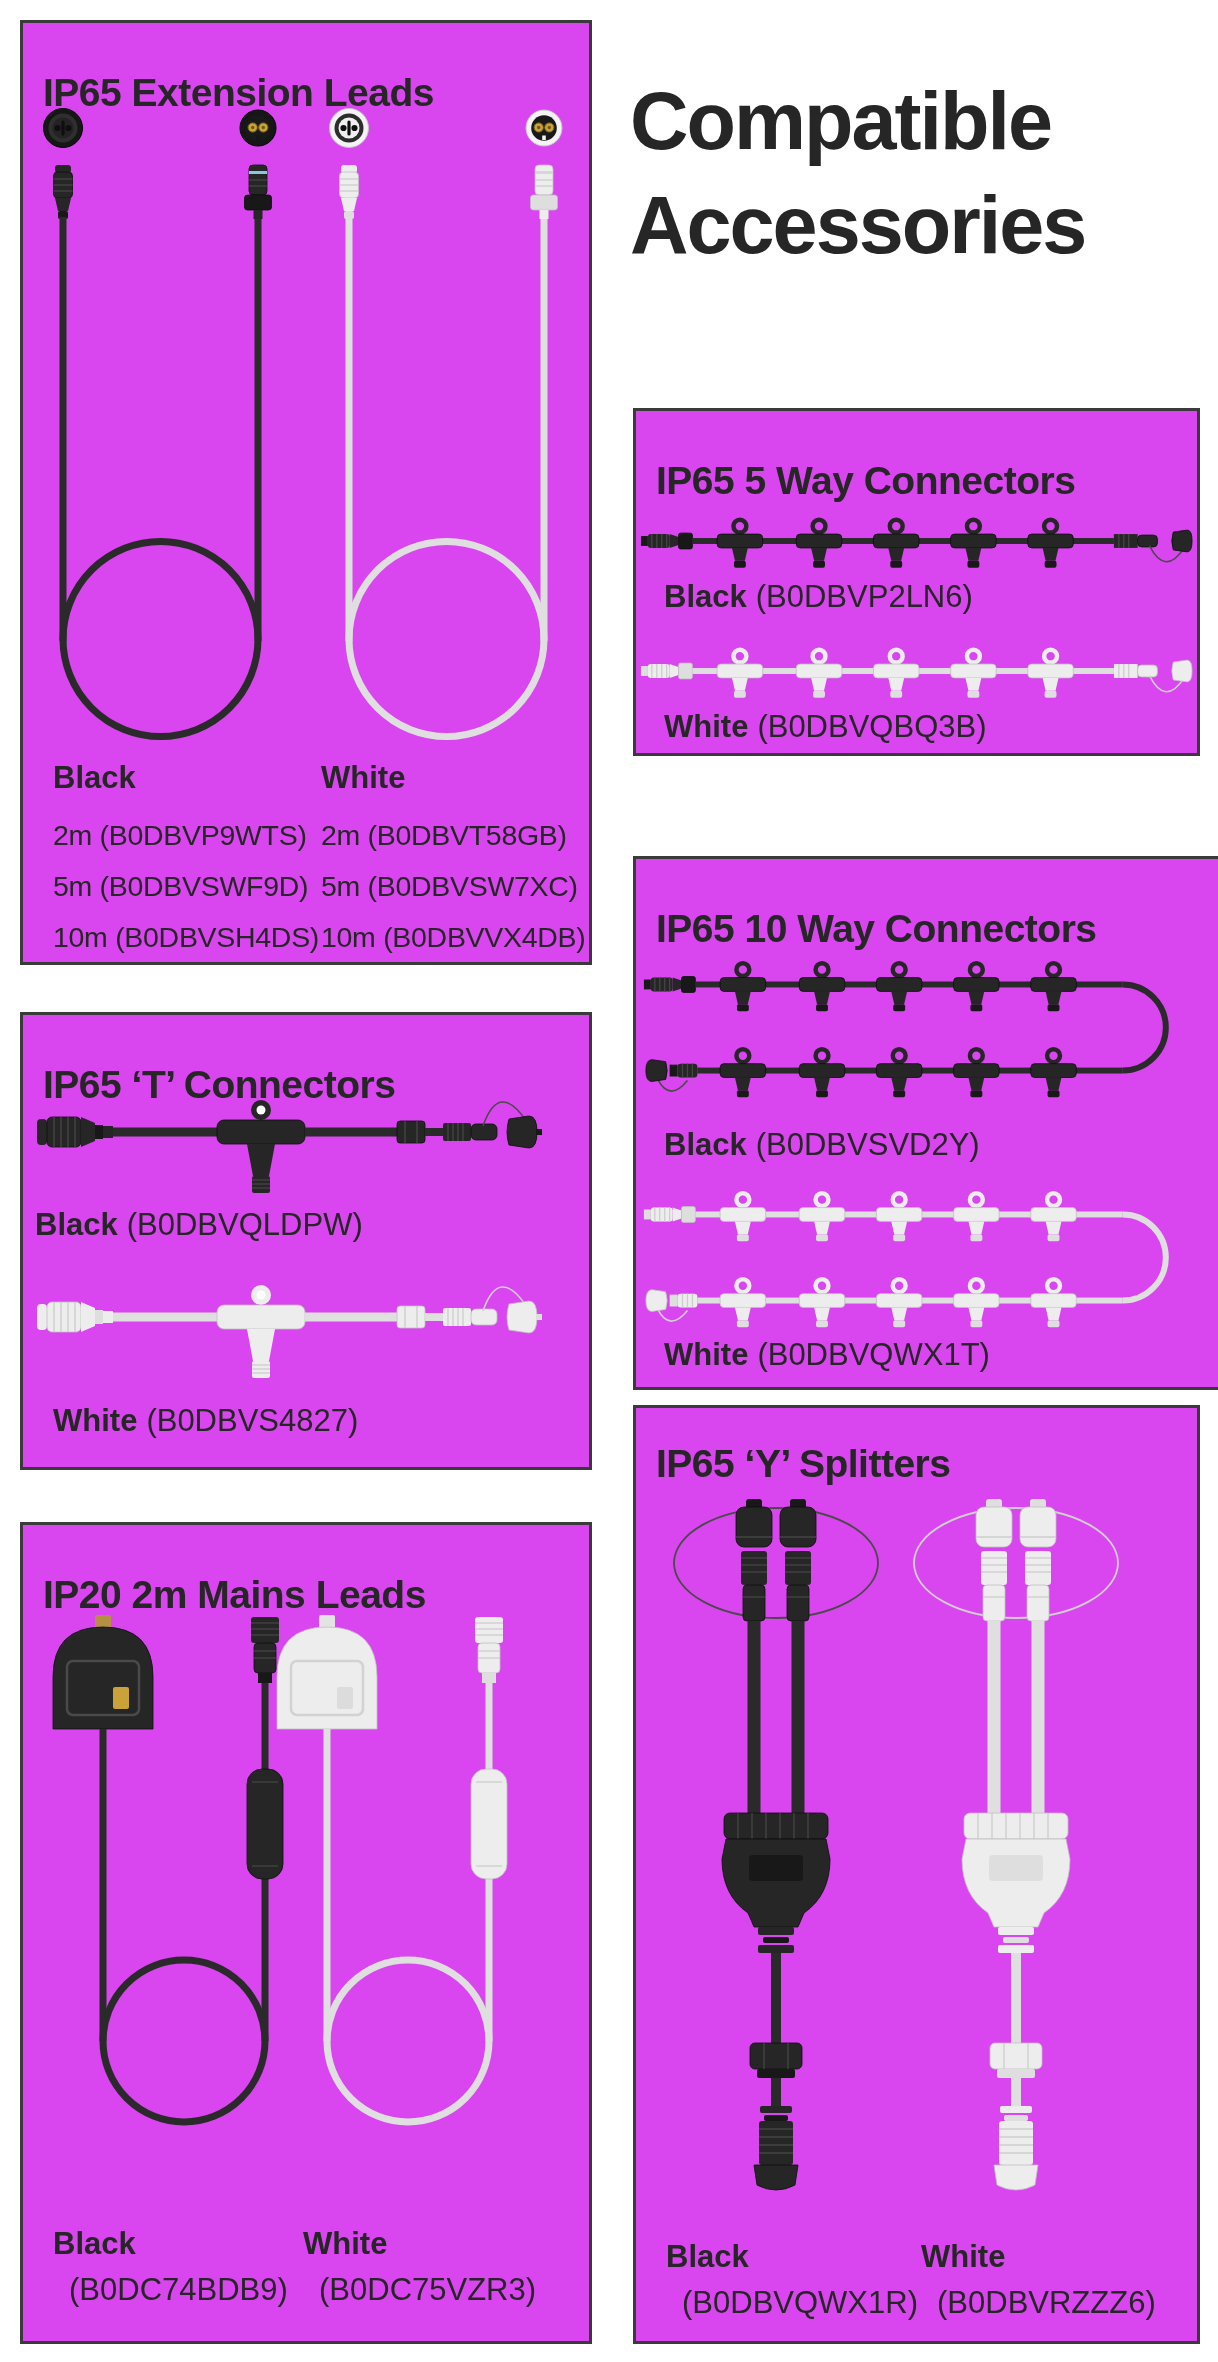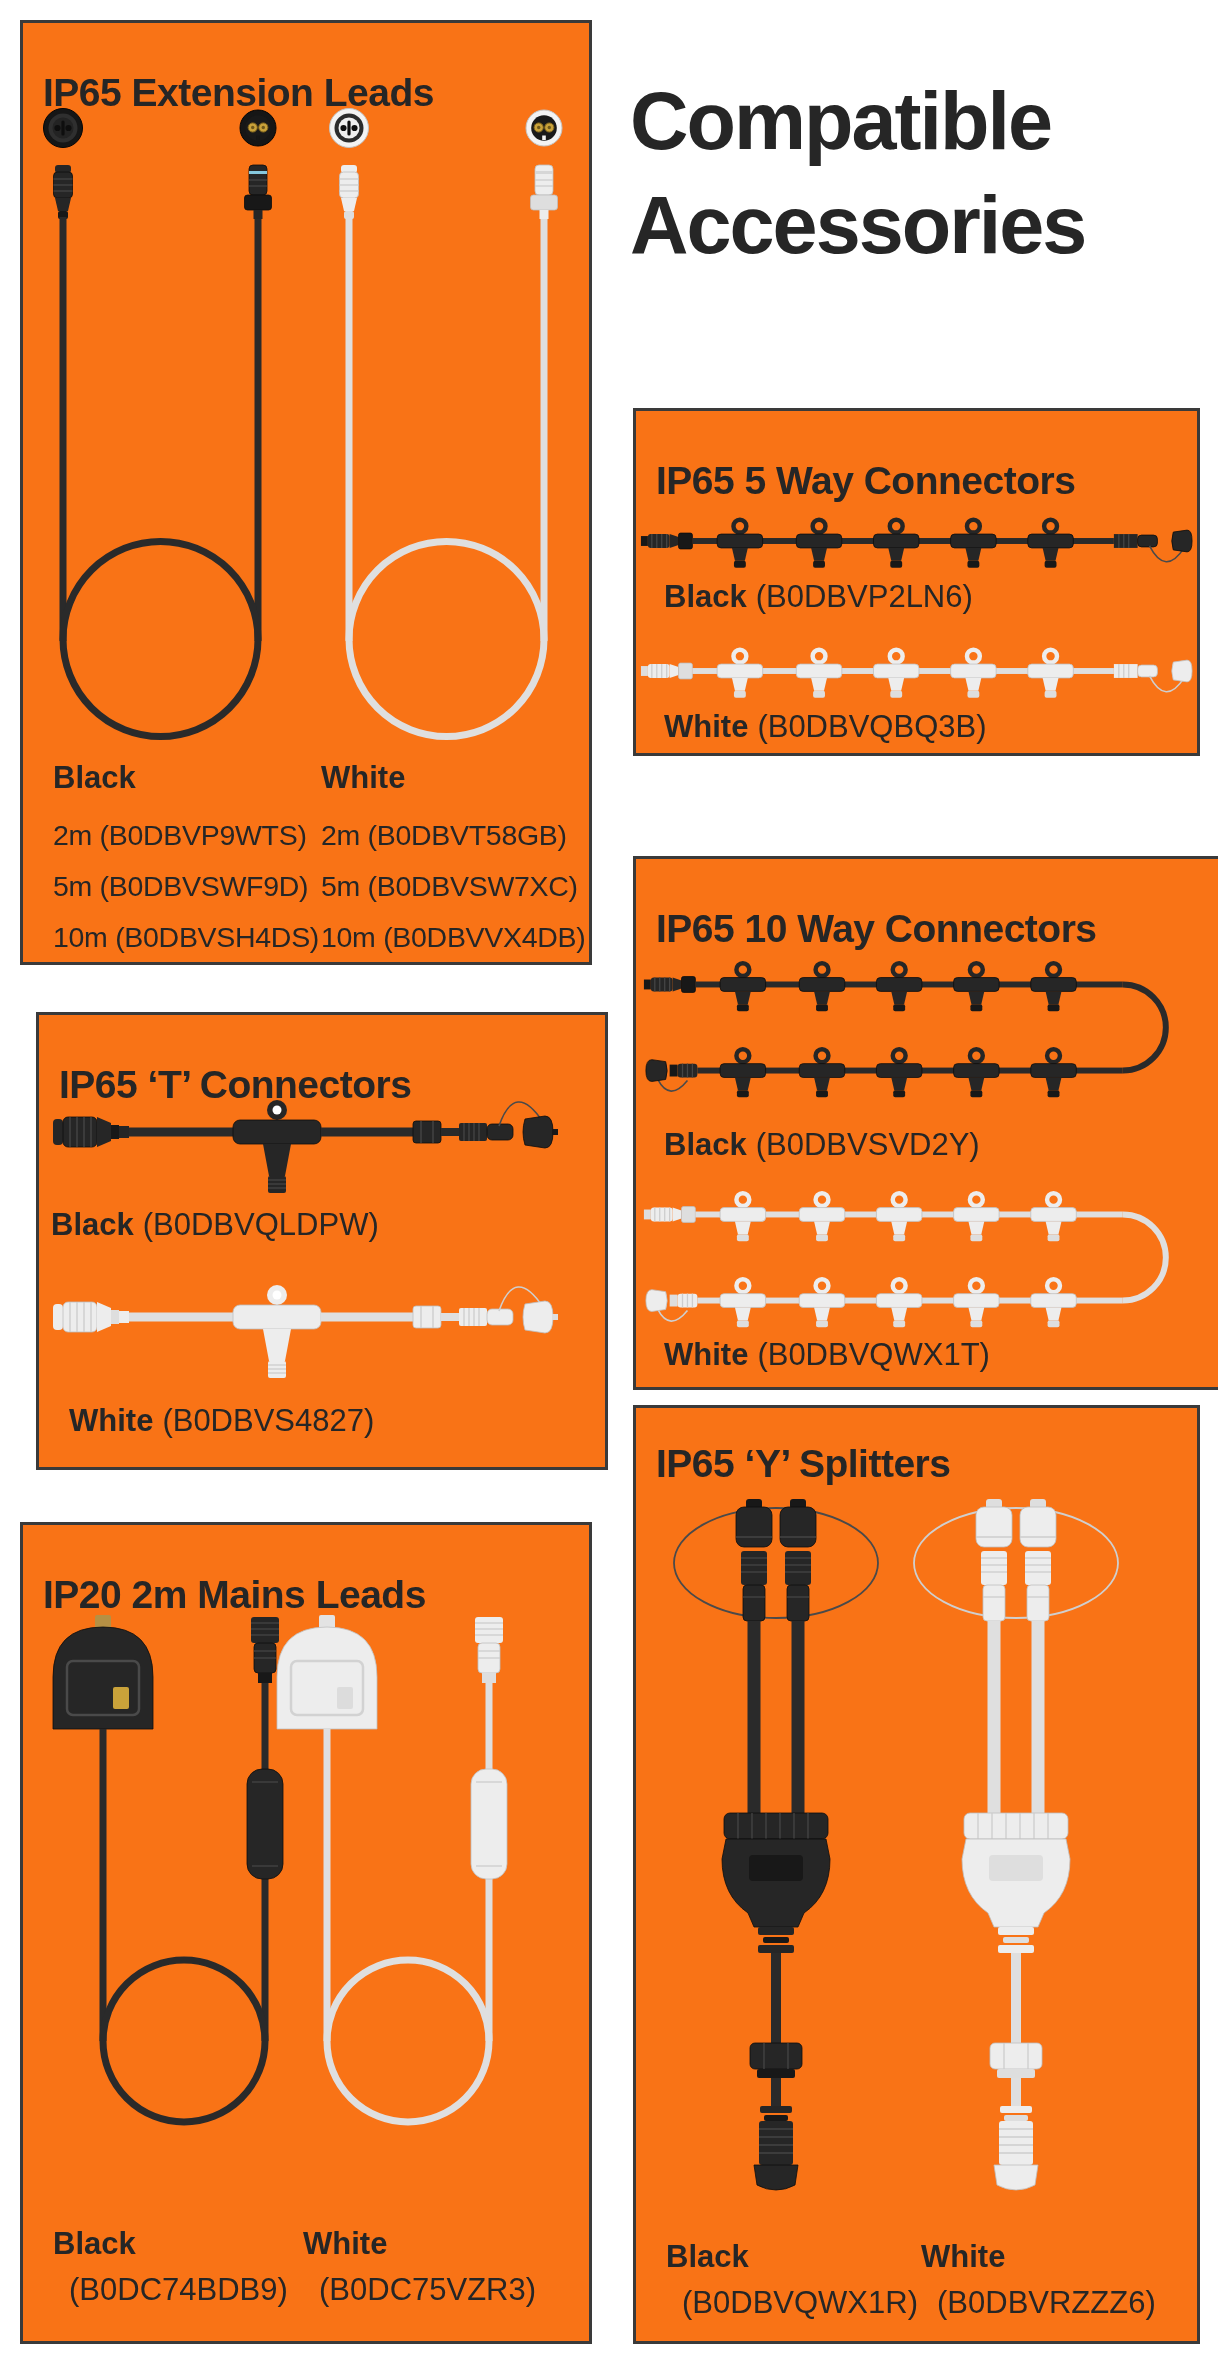--- a/index.html
+++ b/index.html
@@ -1,18 +1,18 @@
 <!DOCTYPE html>
 <html><head>
 <meta charset="utf-8">
 <style>
   html,body{margin:0;padding:0;background:#ffffff;}
   .canvas{position:relative;width:1218px;height:2362px;background:#ffffff;overflow:hidden;
           font-family:"Liberation Sans","DejaVu Sans",sans-serif;color:#262626;}
-  .box{position:absolute;background:#f97316;border:3px solid #3a3a3a;box-sizing:border-box;}
+  .box{position:absolute;background:#d946ef;border:3px solid #3a3a3a;box-sizing:border-box;}
   .sec-title{position:absolute;top:16px;left:20px;font-size:39px;font-weight:700;
              letter-spacing:-0.5px;white-space:nowrap;}
   .big-title{position:absolute;left:630px;top:70px;font-size:81px;font-weight:700;
              line-height:1.28;letter-spacing:-2px;}
   .ill{position:absolute;}
   .plabel{position:absolute;font-size:31px;white-space:nowrap;}
   .plabel b{font-weight:700;}
   .plabel .code{margin-left:9px;font-weight:400;}
   .plabel.stack b{display:block;line-height:46px;}
   .plabel.stack .code{display:block;margin-left:16px;line-height:46px;}
@@ -264,21 +264,21 @@
       <div class="row">10m (B0DBVSH4DS)</div>
     </div>
     <div class="ext-col" style="left:298px;">
       <div class="hdr">White</div>
       <div class="row">2m (B0DBVT58GB)</div>
       <div class="row">5m (B0DBVSW7XC)</div>
       <div class="row">10m (B0DBVVX4DB)</div>
     </div>
   </section>
 
-  <section class="box" style="left:20px;top:1012px;width:572px;height:458px;margin-left:16px;">
+  <section class="box" style="left:20px;top:1012px;width:572px;height:458px;">
     <h2 class="sec-title">IP65 ‘T’ Connectors</h2>
     <svg class="ill prod-black" style="left:0;top:55px;" width="566" height="150" viewBox="0 0 566 150">
       <use href="#tconn" x="14" y="62"></use>
     </svg>
     <div class="plabel" style="left:12px;top:192px;">
       <b>Black</b><span class="code">(B0DBVQLDPW)</span>
     </div>
     <svg class="ill prod-white" style="left:0;top:240px;" width="566" height="150" viewBox="0 0 566 150">
       <use href="#tconn" x="14" y="62"></use>
     </svg>

